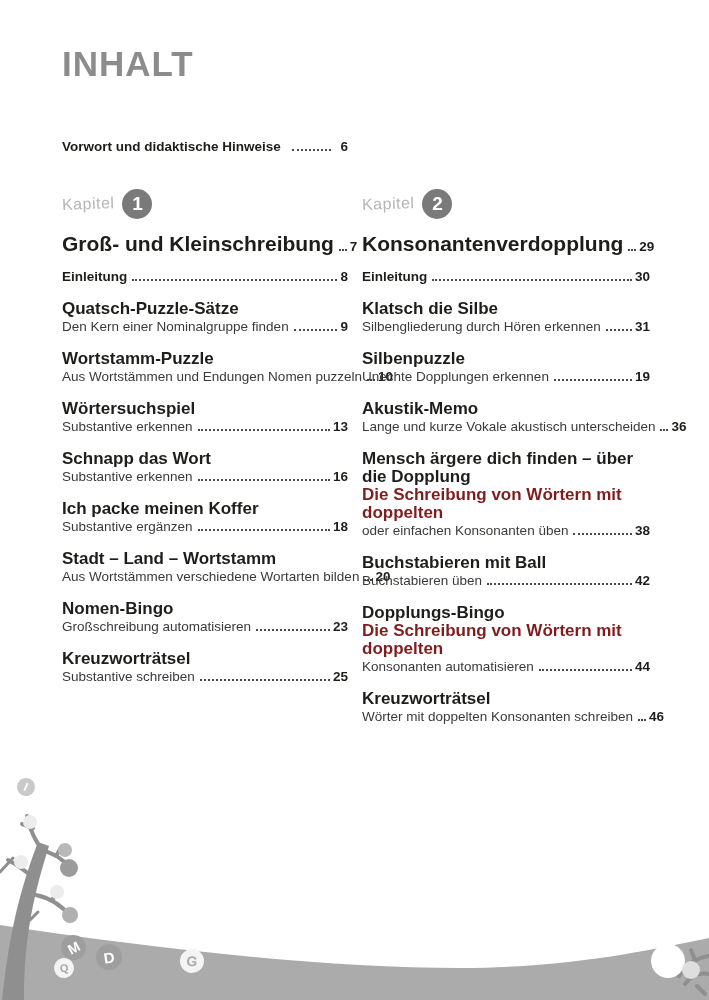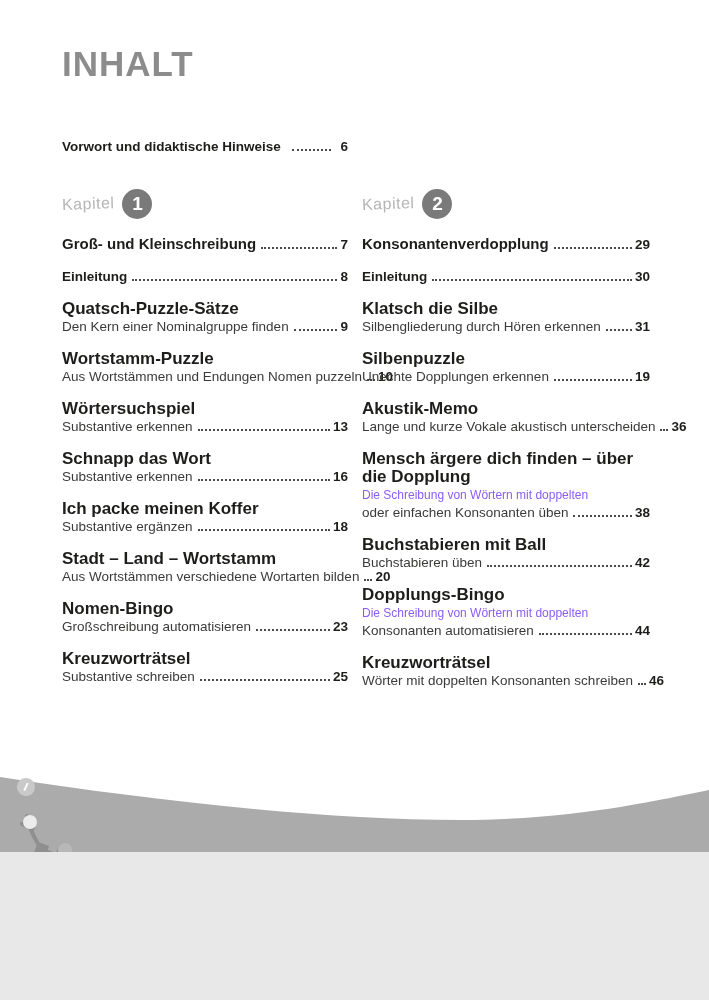--- a/index.html
+++ b/index.html
@@ -1,19 +1,19 @@
 <!DOCTYPE html>
 <html lang="de"><head>
 <meta charset="utf-8">
 <style>
   * { margin: 0; padding: 0; box-sizing: border-box; }
   html, body { background: #e8e8e8; }
   .page {
     position: relative;
-    width: 709px; height: 852px;
+    width: 709px; height: 1000px;
     background: #ffffff;
     overflow: hidden;
     font-family: "Liberation Sans", "DejaVu Sans", sans-serif;
     color: #1d1d1b;
   }
   .page-title {
     position: absolute; left: 62px; top: 44px;
     font-size: 35px; font-weight: 800; letter-spacing: 1px;
     color: #8c8c8c;
   }
@@ -32,24 +32,24 @@
   .col-right { left: 362px; width: 288px; }
   .kapitel-row { display: flex; align-items: center; height: 32px; margin-bottom: 13px; }
   .kapitel-label { font-size: 16px; color: #b5b5b5; letter-spacing: .5px; transform: rotate(-2deg); }
   .kapitel-badge {
     width: 30px; height: 30px; margin-left: 8px;
     border-radius: 50%; background: #7a7a7a;
     display: flex; align-items: center; justify-content: center;
     color: #ffffff; font-size: 19px; font-weight: bold;
   }
   .chapter-heading { margin-bottom: 13px; }
-  .chapter-heading .ct { font-size: 15px; font-weight: bold; line-height: 22px; white-space: nowrap; }
+  .chapter-heading .ct { font-size: 21px; font-weight: bold; line-height: 22px; white-space: nowrap; }
   .entry { margin-bottom: 14px; }
   .entry .title-line { font-size: 17px; font-weight: bold; line-height: 18px; color: #1d1d1b; }
-  .entry .desc-line  { font-size: 12px; line-height: 18px; color: #8b5cf6; }
+  .entry .desc-line  { font-size: 17px; line-height: 18px; color: #7f1d1d; font-weight: bold; }
   
   .ground-svg { position: absolute; left: 0; bottom: 0; width: 709px; height: 80px; display: block; }
   .tree-svg   { position: absolute; left: 0; top: 800px; width: 100px; height: 200px; display: block; }
   .twig-svg   { position: absolute; left: 635px; top: 928px; width: 74px; height: 72px; display: block; }
   .letter-chip {
     position: absolute; border-radius: 50%;
     display: flex; align-items: center; justify-content: center;
     font-weight: bold;
   }
   .chip-dark  { background: #9e9e9e; color: #ffffff; }

